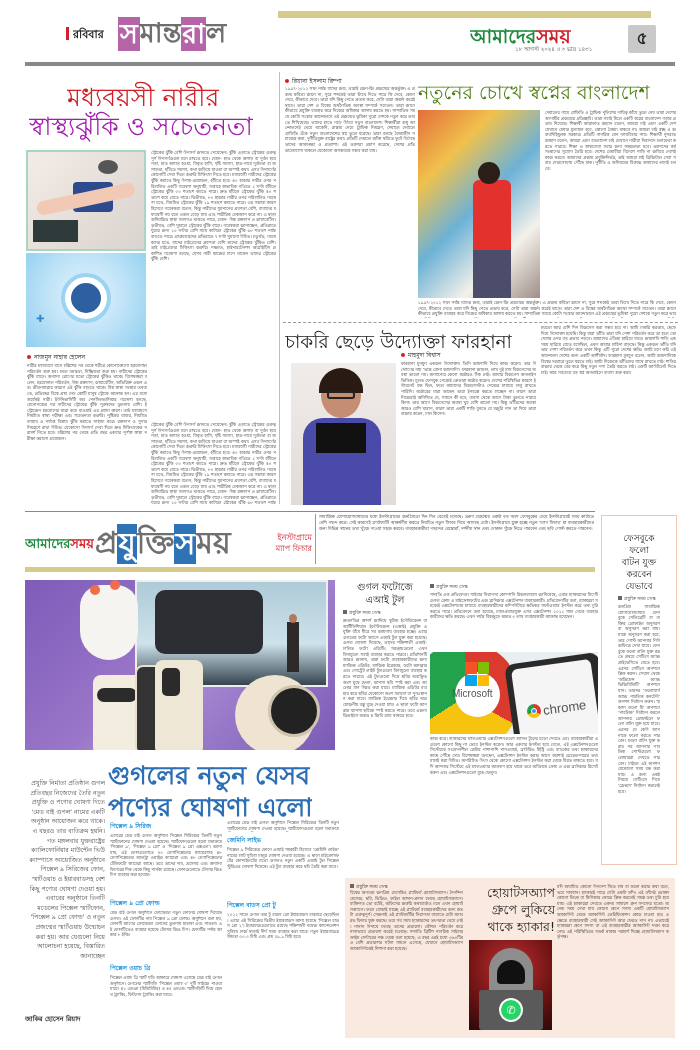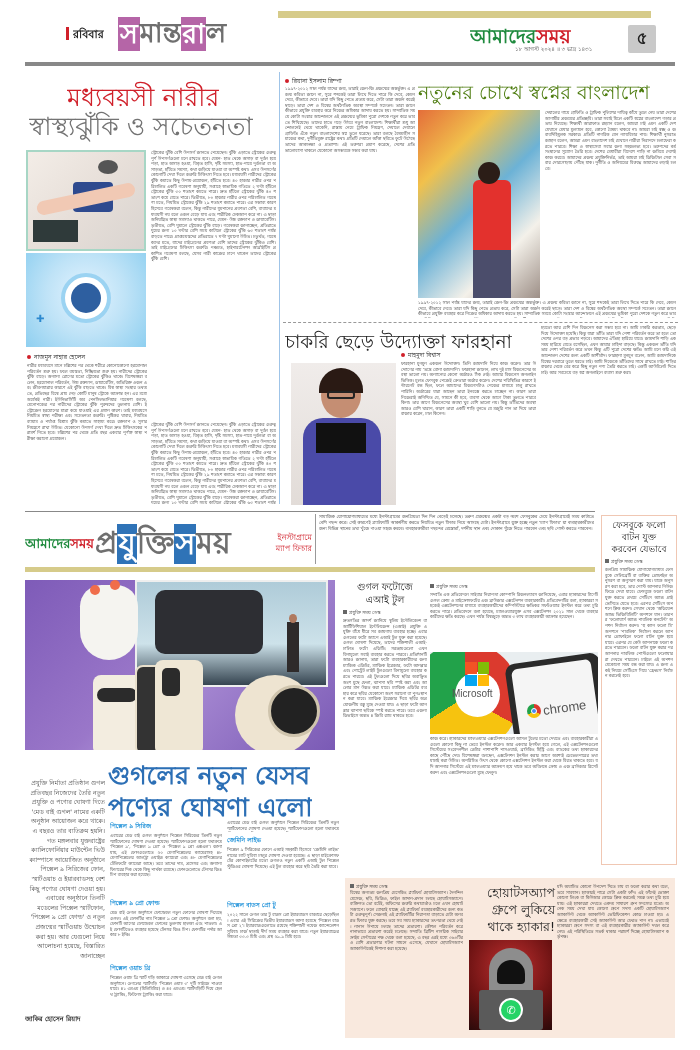--- a/index.html
+++ b/index.html
@@ -34,21 +34,21 @@
   <div class="abs hd" style="left:515px;top:46px;font-size:5.5px;color:#444">১৮ আগস্ট ২০২৪ ॥ ৩ ভাদ্র ১৪৩১</div>
   <div class="abs" style="left:628px;top:25px;width:28px;height:28px;background:#c9c9c9;border-radius:2px;display:flex;align-items:center;justify-content:center">
     <span style="font-size:17px;font-weight:bold;color:#222">৫</span>
   </div>
   <div class="abs rule" style="left:25px;top:62px;width:370px;height:4px;background:#888"></div>
   <div class="abs rule" style="left:395px;top:62px;width:280px;height:4px;background:#888"></div>
 </div>
 
 <div class="abs" style="left:25px;top:70px;width:252px;height:435px">
   <div class="abs hd" style="left:42px;top:8px;font-size:25px;color:#d0202a;font-family:'DejaVu Serif',serif">মধ্যবয়সী নারীর</div>
-  <div class="abs hd" style="left:4px;top:37px;font-size:25px;color:#737373;font-family:'DejaVu Serif',serif">স্বাস্থ্যঝুঁকি ও সচেতনতা</div>
+  <div class="abs hd" style="left:4px;top:37px;font-size:25px;color:#a21caf;font-family:'DejaVu Serif',serif">স্বাস্থ্যঝুঁকি ও সচেতনতা</div>
   <div class="abs ph" style="left:1px;top:80px;width:120px;height:101px;border:2px solid #a7d6c5;background:linear-gradient(135deg,#f3ede7 0%,#e7dfd9 50%,#d9d4d0 100%)">
     <div class="abs" style="left:45px;top:30px;width:40px;height:30px;background:#2e4a8f;border-radius:4px"></div>
     <div class="abs" style="left:8px;top:40px;width:100px;height:14px;background:#f1c9b4;border-radius:7px;transform:rotate(-12deg)"></div>
     <div class="abs" style="left:70px;top:8px;width:20px;height:14px;background:#555;border-radius:50%"></div>
     <div class="abs" style="left:5px;top:68px;width:45px;height:22px;background:#2f3a3a"></div>
   </div>
   <div class="abs ph" style="left:1px;top:183px;width:120px;height:94px;background:radial-gradient(circle at 50% 45%,#e5f4ff 0%,#bfe3f7 50%,#8ecff0 100%)">
     <div class="abs" style="left:35px;top:20px;width:50px;height:50px;border-radius:50%;background:#fff;border:4px solid #9bd3f2"></div>
     <div class="abs" style="left:45px;top:30px;width:30px;height:30px;border-radius:50%;background:#2e5fa0"></div>
     <div class="abs" style="left:10px;top:60px;width:10px;height:10px;color:#2c89cf;font-size:10px">✚</div>
@@ -108,21 +108,21 @@
   </div>
   <div class="abs" style="left:232px;top:20px;width:55px;text-align:right;font-size:8px;color:#d0202a;line-height:11px">
     <div>ইনস্টাগ্রামে</div>
     <div>ম্যাপ ফিচার</div>
   </div>
   <div class="abs" style="left:290px;top:2px;width:1px;height:50px;background:#999"></div>
   <div class="abs txt" style="left:294px;top:2px;width:275px;height:50px;font-size:4.3px;line-height:5.8px">সামাজিক যোগাযোগমাধ্যমের মধ্যে ইনস্টাগ্রামের জনপ্রিয়তা দিন দিন বেড়েই চলেছে। তরুণ প্রজন্মের একটা বড় অংশ ফেসবুকের চেয়ে ইনস্টাগ্রামেই সময় কাটাতে বেশি পছন্দ করে। সেই কারণেই প্ল্যাটফর্মটি আকর্ষণীয় করতে নিয়মিত নতুন ফিচার নিয়ে আসছে মেটা। ইনস্টাগ্রামে যুক্ত হচ্ছে নতুন 'ম্যাপ ফিচার' যা ব্যবহারকারীদের জন্য বিভিন্ন স্থানের তথ্য খুঁজে পাওয়া সহজ করবে। ব্যবহারকারীরা পছন্দের রেস্তোরাঁ, দর্শনীয় স্থান এবং দোকান খুঁজে নিতে পারবেন এবং ছবি পোস্ট করতে পারবেন।</div>
 </div>
 <div class="abs" style="left:25px;top:567px;width:570px;height:5px;background:#d6cb8a"></div>
 
-<div class="abs" style="left:601px;top:515px;width:76px;height:350px;background:#fff;border:1px solid #f0c7b3;padding:3px">
+<div class="abs" style="left:601px;top:515px;width:76px;height:350px;background:#fff;border:1px solid #f0c7b3;padding:16px">
   <div style="text-align:center;font-size:9px;line-height:12px;color:#222">
     <div>ফেসবুকে ফলো</div>
     <div>বাটন যুক্ত</div>
     <div>করবেন যেভাবে</div>
   </div>
   <div style="font-size:4.6px;margin-top:3px;color:#333">
     <span style="display:inline-block;width:4px;height:4px;background:#666;margin-right:2px"></span><span>প্রযুক্তি সময় ডেস্ক</span>
   </div>
   <div class="txt" style="height:290px;margin-top:1px">জনপ্রিয় সামাজিক যোগাযোগমাধ্যম ফেসবুকে সেলিব্রেটি বা ব্যক্তির প্রোফাইল অনুসরণ বা অনুসরণ করা যায়। যাকে অনুসরণ করা হবে, তার পোস্ট আপনার নিউজফিডে দেখা যাবে। ফেসবুকে ফলো বাটন যুক্ত করতে প্রথমে সেটিংস অ্যান্ড প্রাইভেসিতে যেতে হবে। এরপর সেটিংস অপশনে ক্লিক করুন। সেখান থেকে 'অডিয়েন্স অ্যান্ড ভিজিবিলিটি' অপশনে যান। তারপর 'ফলোয়ার্স অ্যান্ড পাবলিক কনটেন্ট' অপশন নির্বাচন করুন। 'হু ক্যান ফলো মি' অপশনে 'পাবলিক' নির্বাচন করলে আপনার প্রোফাইলে ফলো বাটন যুক্ত হয়ে যাবে। এরপর যে কেউ আপনাকে ফলো করতে পারবেন। ফলো বাটন যুক্ত করার পর আপনার পাবলিক পোস্টগুলো ফলোয়াররা দেখতে পারবেন। চাইলে এই অপশন যেকোনো সময় বন্ধ করা যায়। এ জন্য একই নিয়মে সেটিংসে গিয়ে 'ফ্রেন্ডস' নির্বাচন করলেই হবে।</div>
 </div>

